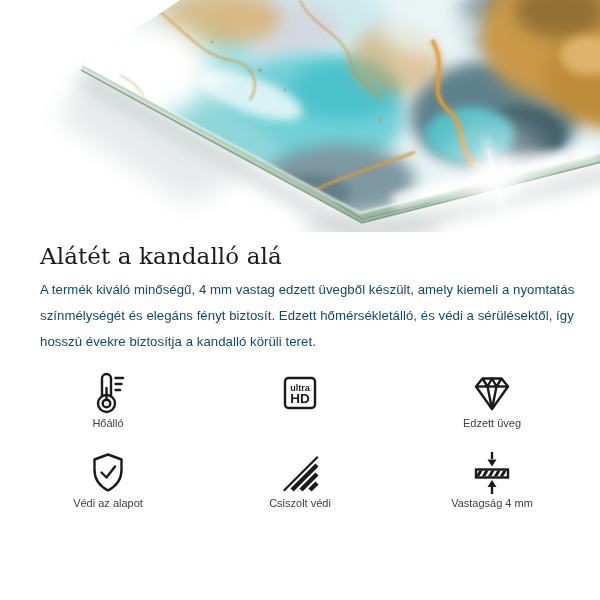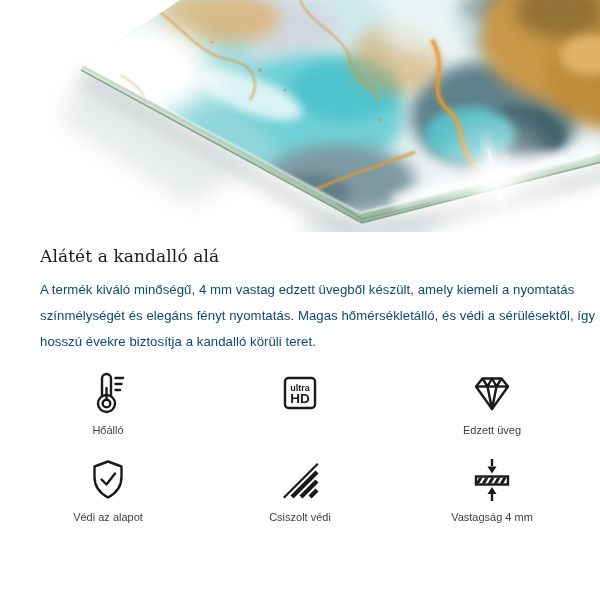--- a/index.html
+++ b/index.html
@@ -4,34 +4,34 @@
 <style>
   html,body { margin:0; padding:0; }
   body {
     width:600px; height:600px; overflow:hidden; background:#ffffff;
     font-family:"Liberation Sans", sans-serif;
   }
   .hero { width:600px; height:232px; position:relative; }
   .hero svg { display:block; }
   h1 {
     margin:6px 0 0 40px; font-family:"DejaVu Serif","Liberation Serif",serif;
-    font-weight:400; font-size:17px; line-height:36px; color:#1a1a1a;
+    font-weight:400; font-size:23px; line-height:36px; color:#1a1a1a;
     white-space:nowrap; letter-spacing:0.1px;
   }
   .desc {
     margin:3px 0 0 40px; font-size:13.2px; line-height:26px; color:#0c4a6e;
     white-space:nowrap; letter-spacing:0.05px;
   }
   .features {
     display:grid; grid-template-columns:repeat(3,1fr); row-gap:20px;
     margin:14px 12px 0 12px;
   }
   .feature { display:flex; flex-direction:column; align-items:center; }
   .icon-box { height:48px; display:flex; align-items:center; }
-  .feature-label { margin-top:7px; font-size:11px; color:#3e3e3e; text-align:center; }
+  .feature-label { font-size:11px; color:#3e3e3e; text-align:center; }
   .ficon { stroke:#1a1a1a; fill:none; stroke-width:2.4; }
 </style>
 </head>
 <body>
 
 <div class="hero">
   <svg width="600" height="232" viewBox="0 0 600 232">
     <defs>
       <clipPath id="panelClip">
         <polygon points="83,65 240,-40 660,-40 660,138 360,213"></polygon>
@@ -137,21 +137,21 @@
     </g>
   </svg>
 </div>
 
 <h1>
   <span style="display:block;">Alátét a kandalló alá</span>
 </h1>
 
 <div class="desc">
   <div>A termék kiváló minőségű, 4 mm vastag edzett üvegből készült, amely kiemeli a nyomtatás</div>
-  <div>színmélységét és elegáns fényt nyomtatás. Magas hőmérsékletálló, és védi a sérülésektől, így</div>
+  <div>színmélységét és elegáns fényt biztosít. Edzett hőmérsékletálló, és védi a sérülésektől, így</div>
   <div>hosszú évekre biztosítja a kandalló körüli teret.</div>
 </div>
 
 <div class="features">
 
   <div class="feature">
     <div class="icon-box">
       <svg width="48" height="48" viewBox="0 0 48 48">
         <path class="ficon" d="M18,27 L18,9.5 A4.5,4.5 0 0 1 27,9.5 L27,27" stroke-linecap="round"></path>
         <circle class="ficon" cx="22.5" cy="34.5" r="8.5"></circle>

